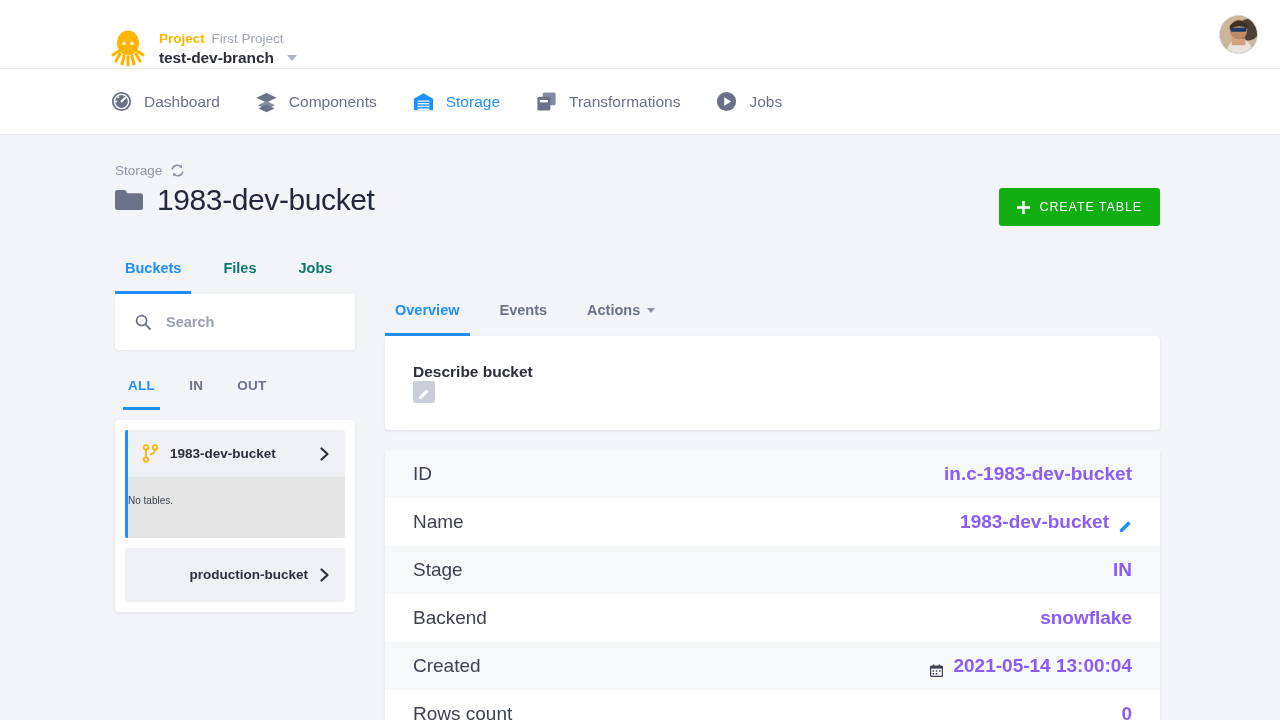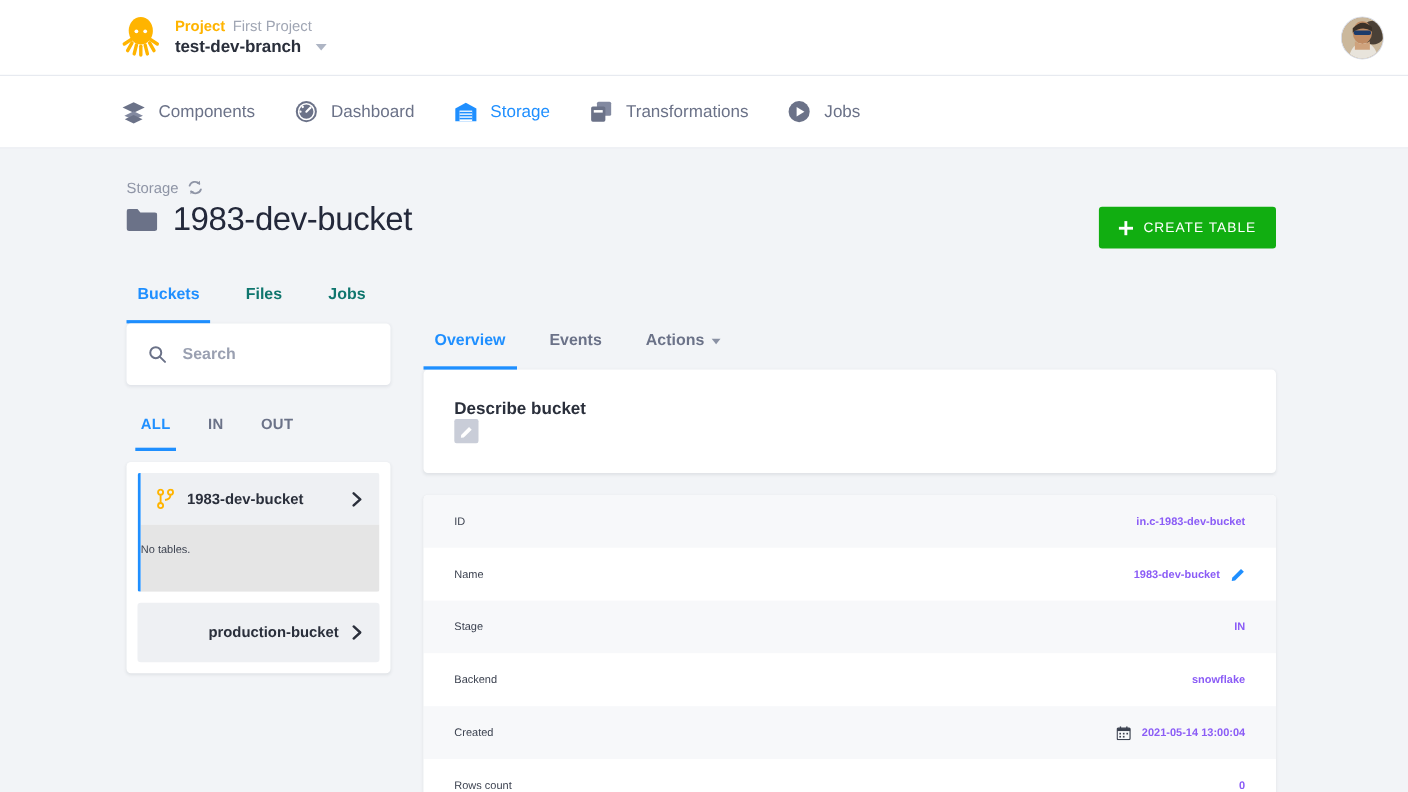--- a/index.html
+++ b/index.html
@@ -12,21 +12,21 @@
     color: #3c4250;
     -webkit-font-smoothing: antialiased;
   }
 
   
   .topbar {
     height: 69px;
     background: #ffffff;
     border-bottom: 1px solid #e5e8ef;
     display: flex;
-    align-items: center;
+    align-items: flex-end;
     padding: 0 25px 0 110px;
     position: relative;
   }
   .brand { display: flex; align-items: center; gap: 13px; cursor: pointer; }
   .octo { width: 36px; height: 38px; flex: none; }
   .brand-text { line-height: 1.15; }
   .brand-line1 { font-size: 13.5px; font-weight: bold; }
   .brand-line1 .proj { color: #ffb400; }
   .brand-line1 .projname { color: #a0a6b4; font-weight: normal; padding-left: 3px; }
   .brand-line2 { display: flex; align-items: center; gap: 13px; margin-top: 2px; }
@@ -163,21 +163,21 @@
     display: flex; align-items: center; justify-content: center; cursor: pointer;
   }
   .pencil-white { width: 12px; height: 12px; display: block; }
 
   .info-table {
     background: #fff; border-radius: 4px; margin-top: 20px; overflow: hidden;
     box-shadow: 0 1px 3px rgba(30,40,60,0.09);
   }
   .info-row {
     display: flex; align-items: center; justify-content: space-between;
-    padding: 0 28px; height: 48px; font-size: 10px; text-align: center;
+    padding: 0 28px; height: 48px; font-size: 19px; text-align: center;
   }
   .info-row.odd { background: #f7f8fa; }
   .info-row.even { background: #ffffff; }
   .info-key { color: #3c4250; }
   .info-val { color: #8b5cf6; display: flex; align-items: center; gap: 10px; font-weight: bold; }
   .pencil-blue { width: 13px; height: 13px; display: block; cursor: pointer; }
   .cal-ico { width: 13px; height: 13px; display: block; }
 </style>
 </head>
 <body>
@@ -222,39 +222,39 @@
       <path d="M12 22 Q19 27 26 22 L26 30 L12 30 Z" fill="#cfa27c"></path>
     </svg>
   </div>
 </div>
 
 <div class="navbar">
 
   <div class="nav-item">
     <span class="nav-ico">
       <svg viewBox="0 0 24 24" width="23" height="23">
-        <path d="M12 3 L22.5 8 L12 13 L1.5 8 Z" fill="#6b7288"></path>
-        <path d="M12 11.6 L20.8 15.8 L12 20 L3.2 15.8 Z" fill="#8289a0"></path>
-        <path d="M12 15.2 L20.4 19.2 L12 23.2 L3.6 19.2 Z" fill="#6b7288"></path>
-      </svg>
-    </span>
-    <span>Components</span>
-  </div>
-
-  <div class="nav-item">
-    <span class="nav-ico">
-      <svg viewBox="0 0 24 24" width="23" height="23">
         <circle cx="12" cy="12" r="10" fill="#6b7288"></circle>
         <circle cx="12" cy="12" r="7.4" fill="none" stroke="#fff" stroke-width="1.4"></circle>
         <path d="M12 12 L16 8" stroke="#fff" stroke-width="2" stroke-linecap="round"></path>
         <circle cx="6.4" cy="12" r="1.1" fill="#fff"></circle>
         <circle cx="8.6" cy="7.6" r="1.1" fill="#fff"></circle>
       </svg>
     </span>
     <span>Dashboard</span>
+  </div>
+
+  <div class="nav-item">
+    <span class="nav-ico">
+      <svg viewBox="0 0 24 24" width="23" height="23">
+        <path d="M12 3 L22.5 8 L12 13 L1.5 8 Z" fill="#6b7288"></path>
+        <path d="M12 11.6 L20.8 15.8 L12 20 L3.2 15.8 Z" fill="#8289a0"></path>
+        <path d="M12 15.2 L20.4 19.2 L12 23.2 L3.6 19.2 Z" fill="#6b7288"></path>
+      </svg>
+    </span>
+    <span>Components</span>
   </div>
 
   <div class="nav-item active">
     <span class="nav-ico">
       <svg viewBox="0 0 24 24" width="23" height="23">
         <path d="M2 9 L12 3.5 L22 9 L22 21 L2 21 Z" fill="#1f8fff"></path>
         <rect x="6" y="11" width="12" height="10" fill="#fff"></rect>
         <g fill="#1f8fff">
           <rect x="6" y="12.2" width="12" height="1.5"></rect>
           <rect x="6" y="15" width="12" height="1.5"></rect>

